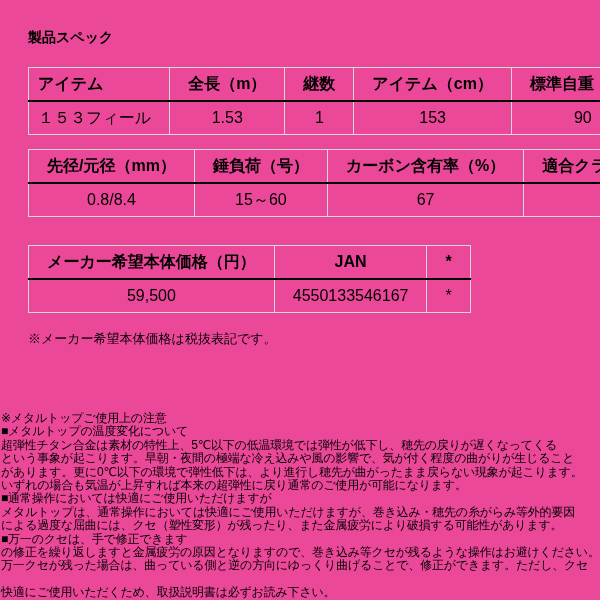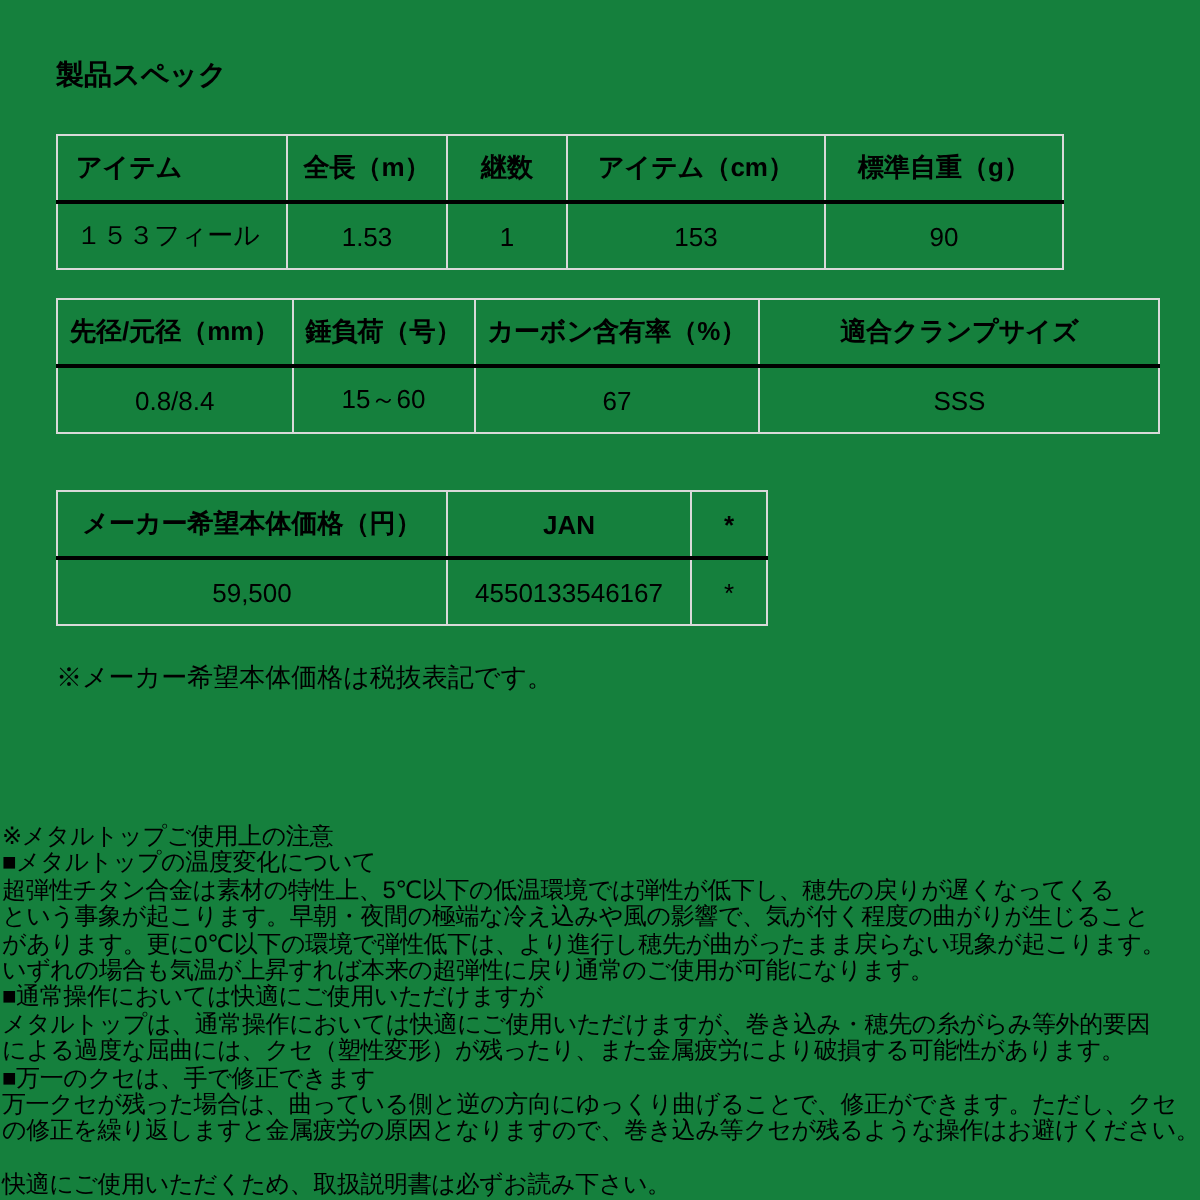--- a/index.html
+++ b/index.html
@@ -1,40 +1,40 @@
 <!DOCTYPE html>
 <html><head>
 <meta charset="utf-8">
 <style>
   html,body{margin:0;padding:0;background:#fff;}
   .page{
     position:relative;
     width:600px;height:600px;
-    background:#15803d;
+    background:#ec4899;
     color:#000000;
     font-family:"Liberation Sans","DejaVu Sans",sans-serif;
     overflow:hidden;
   }
   .title{
     margin:0;
     padding:30px 0 0 28px;
     font-size:14px;
     font-weight:bold;
     line-height:15px;
   }
   table.spec-table{
     border-collapse:collapse;
     margin-left:28px;
     table-layout:fixed;
   }
   table.spec-table th,
   table.spec-table td{
     border:1px solid #d9d9d9;
-    font-size:13px;
-    padding:0 6px;
+    font-size:16px;
+    padding:0 18px;
     text-align:center;
     overflow:hidden;
     white-space:nowrap;
   }
   table.spec-table thead th{
     font-weight:bold;
     height:32px;
     border-bottom:2px solid #000000;
   }
   table.spec-table tbody td{
@@ -153,19 +153,19 @@
     <div class="note-line">※メタルトップご使用上の注意</div>
     <div class="note-line">■メタルトップの温度変化について</div>
     <div class="note-line">超弾性チタン合金は素材の特性上、5℃以下の低温環境では弾性が低下し、穂先の戻りが遅くなってくる</div>
     <div class="note-line">という事象が起こります。早朝・夜間の極端な冷え込みや風の影響で、気が付く程度の曲がりが生じること</div>
     <div class="note-line">があります。更に0℃以下の環境で弾性低下は、より進行し穂先が曲がったまま戻らない現象が起こります。</div>
     <div class="note-line">いずれの場合も気温が上昇すれば本来の超弾性に戻り通常のご使用が可能になります。</div>
     <div class="note-line">■通常操作においては快適にご使用いただけますが</div>
     <div class="note-line">メタルトップは、通常操作においては快適にご使用いただけますが、巻き込み・穂先の糸がらみ等外的要因</div>
     <div class="note-line">による過度な屈曲には、クセ（塑性変形）が残ったり、また金属疲労により破損する可能性があります。</div>
     <div class="note-line">■万一のクセは、手で修正できます</div>
+    <div class="note-line">の修正を繰り返しますと金属疲労の原因となりますので、巻き込み等クセが残るような操作はお避けください。</div>
     <div class="note-line">万一クセが残った場合は、曲っている側と逆の方向にゆっくり曲げることで、修正ができます。ただし、クセ</div>
-    <div class="note-line">の修正を繰り返しますと金属疲労の原因となりますので、巻き込み等クセが残るような操作はお避けください。</div>
     <div class="note-line"></div>
     <div class="note-line">快適にご使用いただくため、取扱説明書は必ずお読み下さい。</div>
   </div>
 
 </div>
 
 </body></html>

